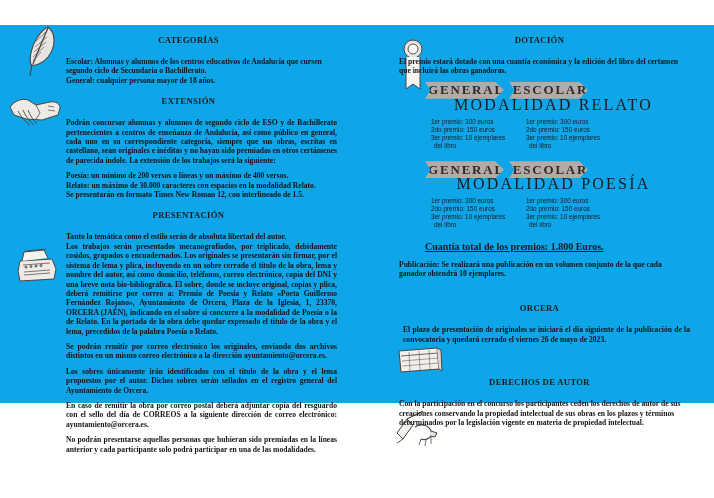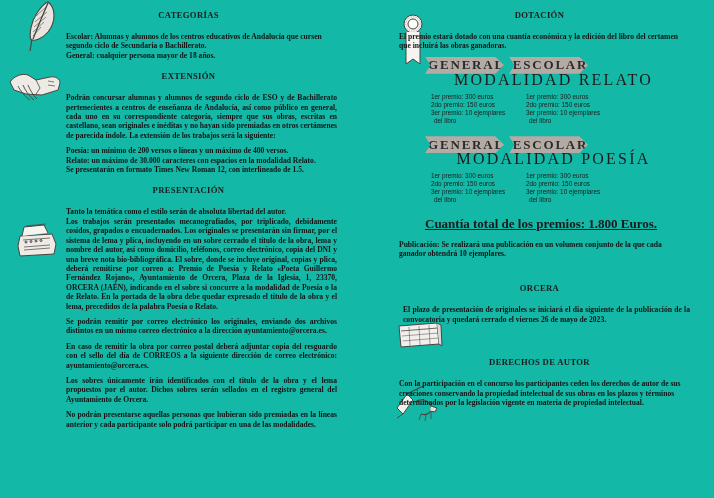--- a/index.html
+++ b/index.html
@@ -10,23 +10,24 @@
   body {
     width: 714px;
     height: 498px;
     font-family: "Liberation Serif", serif;
     color: #1a1a1a;
     overflow: hidden;
   }
   .page {
     position: relative;
     width: 714px;
-    height: 498px;
-    background: #14b8a6;
+    height: 378px;
+    background: #0ea5e9;
     display: flex;
+    margin-top: 25px;
   }
   .col {
     position: relative;
     box-sizing: border-box;
   }
   .col-left {
     width: 357px;
     padding: 6px 14px 0 4px;
   }
   .col-right {
@@ -139,21 +140,21 @@
   .prize-line {
     font-size: 6.4px;
     line-height: 8.1px;
     font-family: "Liberation Sans", sans-serif;
     color: #1d1d1d;
     white-space: nowrap;
   }
   .prize-line.indent { padding-left: 3px; }
 
   .total {
-    font-size: 13px;
+    font-size: 10px;
     font-weight: bold;
     text-decoration: underline;
     font-family: "Liberation Serif", serif;
     padding-left: 62px;
     margin-top: 2px;
     margin-bottom: 8px;
   }
   .spacer-md { height: 14px; }
   .spacer-lg { height: 22px; }
 </style>
@@ -219,22 +220,22 @@
     </svg>
 
     <div class="section">
       <div class="sec-head">
         <div class="sec-title">PRESENTACIÓN</div>
       </div>
       <div class="left-body">
         <p class="body-text left-align tight">Tanto la temática como el estilo serán de absoluta libertad del autor.</p>
         <p class="body-text">Los trabajos serán presentados mecanografiados, por triplicado, debidamente cosidos, grapados o encuadernados. Los originales se presentarán sin firmar, por el sistema de lema y plica, incluyendo en un sobre cerrado el título de la obra, lema y nombre del autor, así como domicilio, teléfonos, correo electrónico, copia del DNI y una breve nota bio-bibliográfica. El sobre, donde se incluye original, copias y plica, deberá remitirse por correo a: Premio de Poesía y Relato «Poeta Guillermo Fernández Rojano», Ayuntamiento de Orcera, Plaza de la Iglesia, 1, 23370, ORCERA (JAÉN), indicando en el sobre si concurre a la modalidad de Poesía o la de Relato. En la portada de la obra debe quedar expresado el título de la obra y el lema, precedidos de la palabra Poesía o Relato.</p>
         <p class="body-text">Se podrán remitir por correo electrónico los originales, enviando dos archivos distintos en un mismo correo electrónico a la dirección ayuntamiento@orcera.es.</p>
+        <p class="body-text">Los sobres únicamente irán identificados con el título de la obra y el lema propuestos por el autor. Dichos sobres serán sellados en el registro general del Ayuntamiento de Orcera.</p>
         <p class="body-text">En caso de remitir la obra por correo postal deberá adjuntar copia del resguardo con el sello del día de CORREOS a la siguiente dirección de correo electrónico: ayuntamiento@orcera.es.</p>
-        <p class="body-text">Los sobres únicamente irán identificados con el título de la obra y el lema propuestos por el autor. Dichos sobres serán sellados en el registro general del Ayuntamiento de Orcera.</p>
         <p class="body-text">No podrán presentarse aquellas personas que hubieran sido premiadas en la líneas anterior y cada participante solo podrá participar en una de las modalidades.</p>
       </div>
     </div>
   </div>
 
   <div class="col col-right">
 
     <svg class="icon ic-ribbon" viewBox="0 0 40 58">
       <g fill="#f2f0ed" stroke="#4a4440" stroke-width="1">
         <circle cx="20" cy="12" r="9"></circle>

